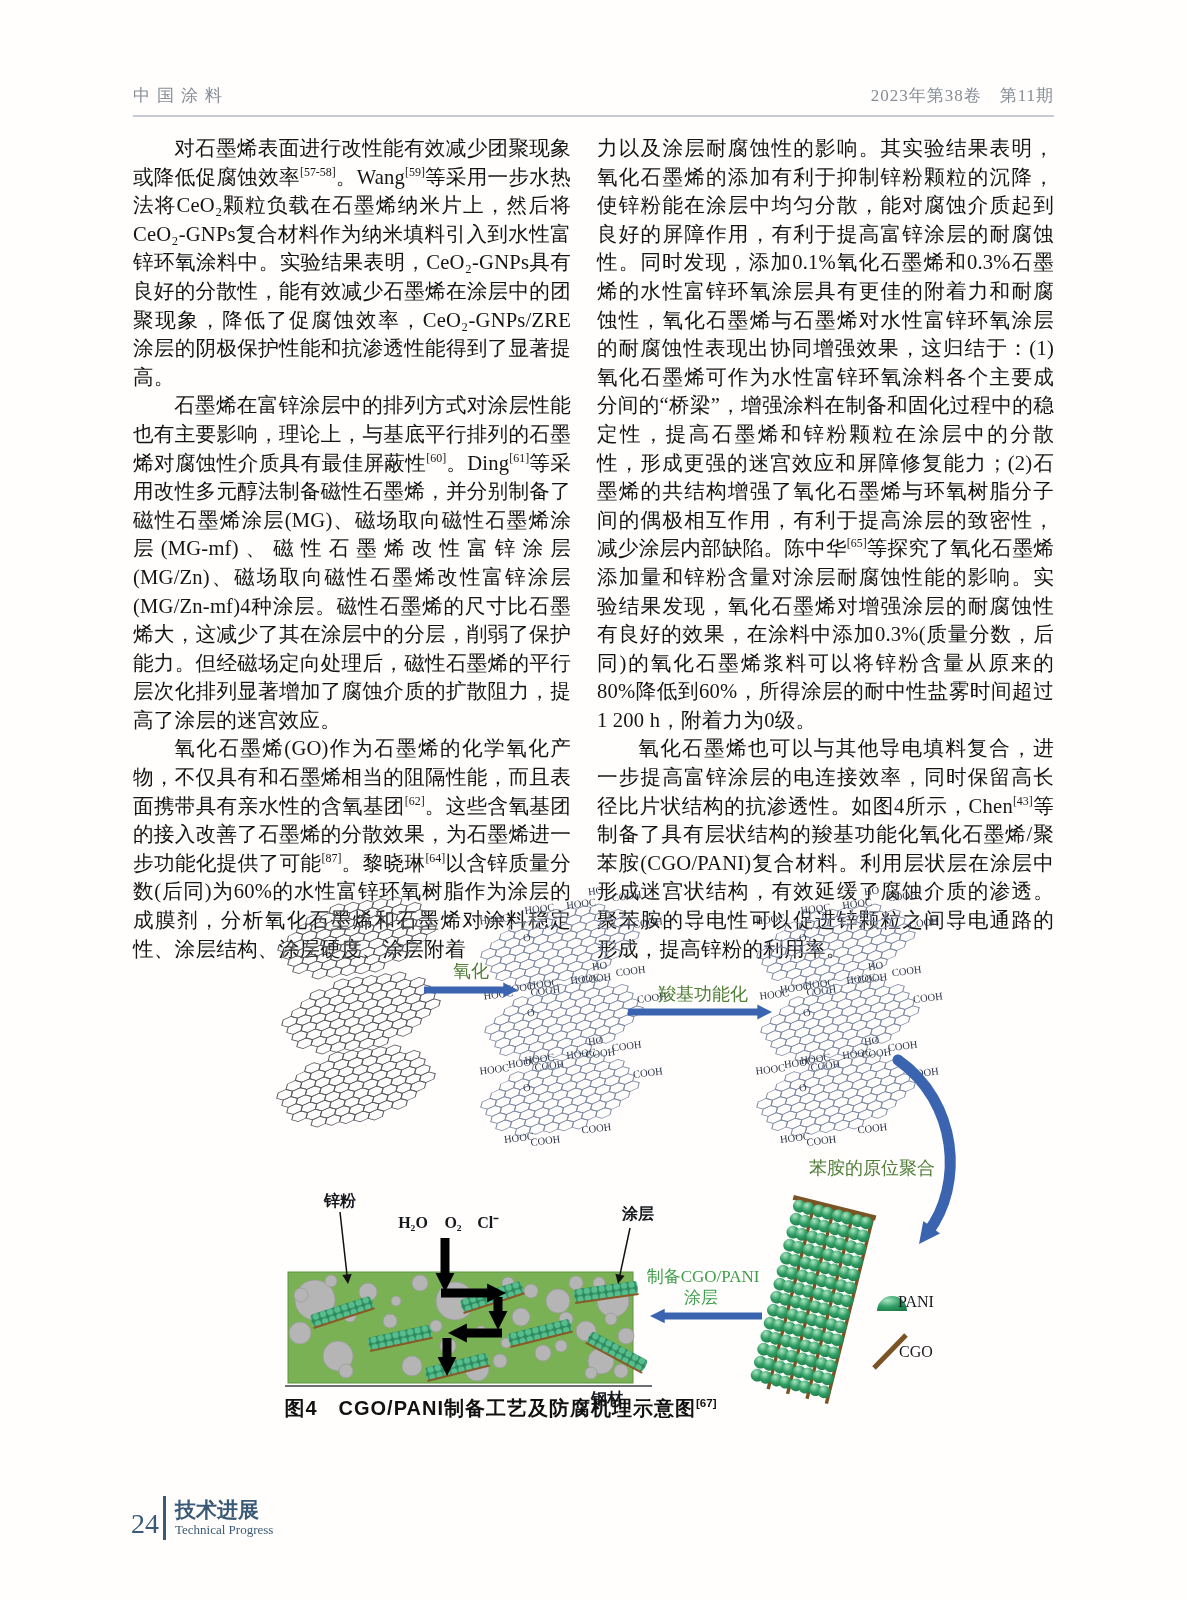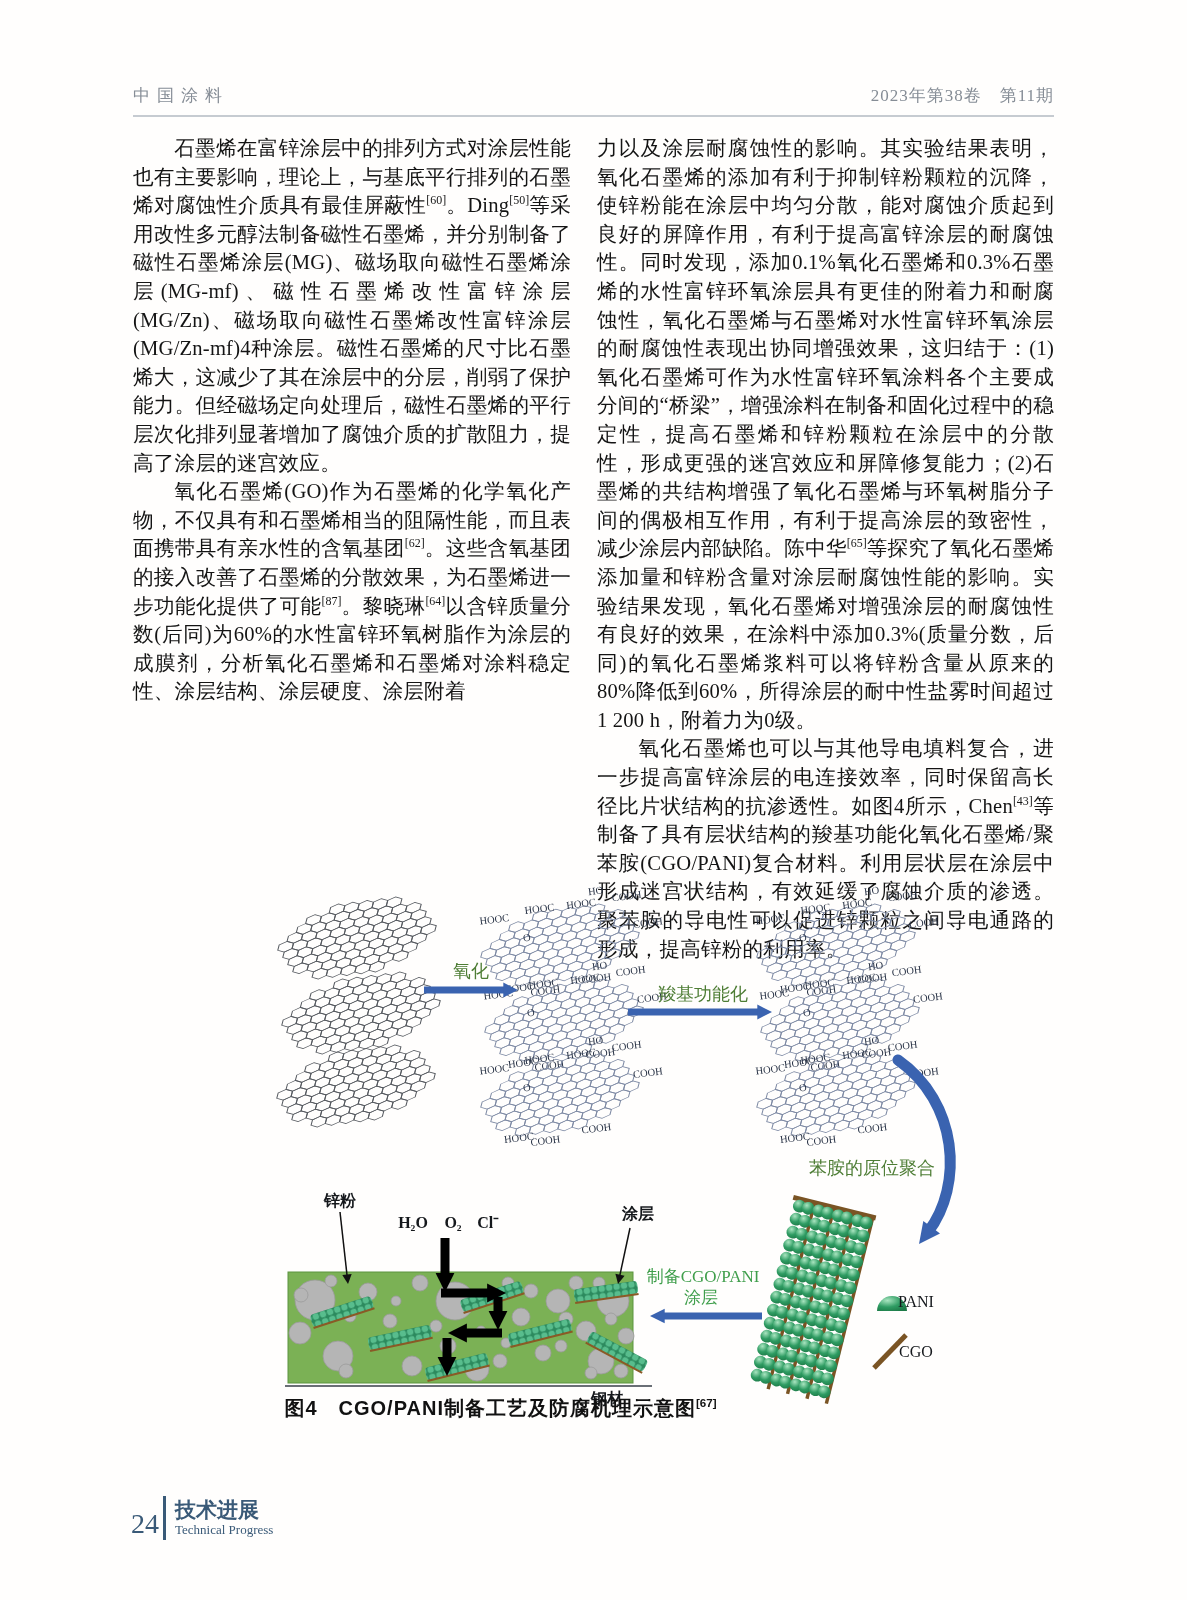--- a/index.html
+++ b/index.html
@@ -40,21 +40,22 @@
 <body>
 
 <div class="page">
 
   <div class="hdr">
     <span class="journal">中国涂料</span>
     <span class="issue">2023年第38卷　第11期</span>
   </div>
 
   <div class="col col-left">
-    <p>石墨烯在富锌涂层中的排列方式对涂层性能也有主要影响，理论上，与基底平行排列的石墨烯对腐蚀性介质具有最佳屏蔽性<sup>[60]</sup>。Ding<sup>[50]</sup>等采用改性多元醇法制备磁性石墨烯，并分别制备了磁性石墨烯涂层(MG)、磁场取向磁性石墨烯涂层(MG-mf)、磁性石墨烯改性富锌涂层(MG/Zn)、磁场取向磁性石墨烯改性富锌涂层(MG/Zn-mf)4种涂层。磁性石墨烯的尺寸比石墨烯大，这减少了其在涂层中的分层，削弱了保护能力。但经磁场定向处理后，磁性石墨烯的平行层次化排列显著增加了腐蚀介质的扩散阻力，提高了涂层的迷宫效应。</p>
+    <p>对石墨烯表面进行改性能有效减少团聚现象或降低促腐蚀效率<sup>[57-58]</sup>。Wang<sup>[59]</sup>等采用一步水热法将CeO₂颗粒负载在石墨烯纳米片上，然后将CeO₂-GNPs复合材料作为纳米填料引入到水性富锌环氧涂料中。实验结果表明，CeO₂-GNPs具有良好的分散性，能有效减少石墨烯在涂层中的团聚现象，降低了促腐蚀效率，CeO₂-GNPs/ZRE涂层的阴极保护性能和抗渗透性能得到了显著提高。</p>
+    <p>石墨烯在富锌涂层中的排列方式对涂层性能也有主要影响，理论上，与基底平行排列的石墨烯对腐蚀性介质具有最佳屏蔽性<sup>[60]</sup>。Ding<sup>[61]</sup>等采用改性多元醇法制备磁性石墨烯，并分别制备了磁性石墨烯涂层(MG)、磁场取向磁性石墨烯涂层(MG-mf)、磁性石墨烯改性富锌涂层(MG/Zn)、磁场取向磁性石墨烯改性富锌涂层(MG/Zn-mf)4种涂层。磁性石墨烯的尺寸比石墨烯大，这减少了其在涂层中的分层，削弱了保护能力。但经磁场定向处理后，磁性石墨烯的平行层次化排列显著增加了腐蚀介质的扩散阻力，提高了涂层的迷宫效应。</p>
     <p>氧化石墨烯(GO)作为石墨烯的化学氧化产物，不仅具有和石墨烯相当的阻隔性能，而且表面携带具有亲水性的含氧基团<sup>[62]</sup>。这些含氧基团的接入改善了石墨烯的分散效果，为石墨烯进一步功能化提供了可能<sup>[87]</sup>。黎晓琳<sup>[64]</sup>以含锌质量分数(后同)为60%的水性富锌环氧树脂作为涂层的成膜剂，分析氧化石墨烯和石墨烯对涂料稳定性、涂层结构、涂层硬度、涂层附着</p>
   </div>
   <div class="col col-right">
     <p class="cont">力以及涂层耐腐蚀性的影响。其实验结果表明，氧化石墨烯的添加有利于抑制锌粉颗粒的沉降，使锌粉能在涂层中均匀分散，能对腐蚀介质起到良好的屏障作用，有利于提高富锌涂层的耐腐蚀性。同时发现，添加0.1%氧化石墨烯和0.3%石墨烯的水性富锌环氧涂层具有更佳的附着力和耐腐蚀性，氧化石墨烯与石墨烯对水性富锌环氧涂层的耐腐蚀性表现出协同增强效果，这归结于：(1)氧化石墨烯可作为水性富锌环氧涂料各个主要成分间的“桥梁”，增强涂料在制备和固化过程中的稳定性，提高石墨烯和锌粉颗粒在涂层中的分散性，形成更强的迷宫效应和屏障修复能力；(2)石墨烯的共结构增强了氧化石墨烯与环氧树脂分子间的偶极相互作用，有利于提高涂层的致密性，减少涂层内部缺陷。陈中华<sup>[65]</sup>等探究了氧化石墨烯添加量和锌粉含量对涂层耐腐蚀性能的影响。实验结果发现，氧化石墨烯对增强涂层的耐腐蚀性有良好的效果，在涂料中添加0.3%(质量分数，后同)的氧化石墨烯浆料可以将锌粉含量从原来的80%降低到60%，所得涂层的耐中性盐雾时间超过1 200 h，附着力为0级。</p>
     <p>氧化石墨烯也可以与其他导电填料复合，进一步提高富锌涂层的电连接效率，同时保留高长径比片状结构的抗渗透性。如图4所示，Chen<sup>[43]</sup>等制备了具有层状结构的羧基功能化氧化石墨烯/聚苯胺(CGO/PANI)复合材料。利用层状层在涂层中形成迷宫状结构，有效延缓了腐蚀介质的渗透。聚苯胺的导电性可以促进锌颗粒之间导电通路的形成，提高锌粉的利用率。</p>
   </div>
 
   <div class="figwrap">
     <svg id="figsvg" width="1187" height="540" viewBox="0 0 1187 540">
       <defs>

